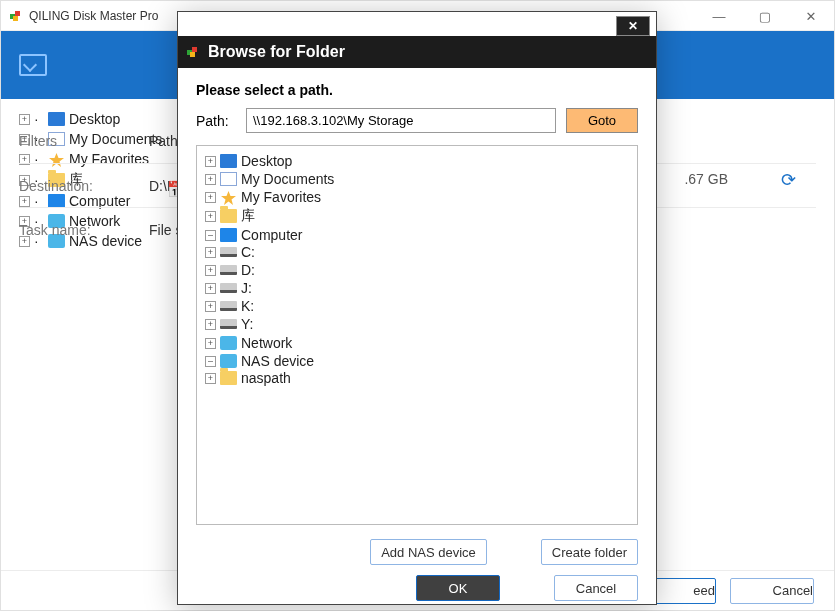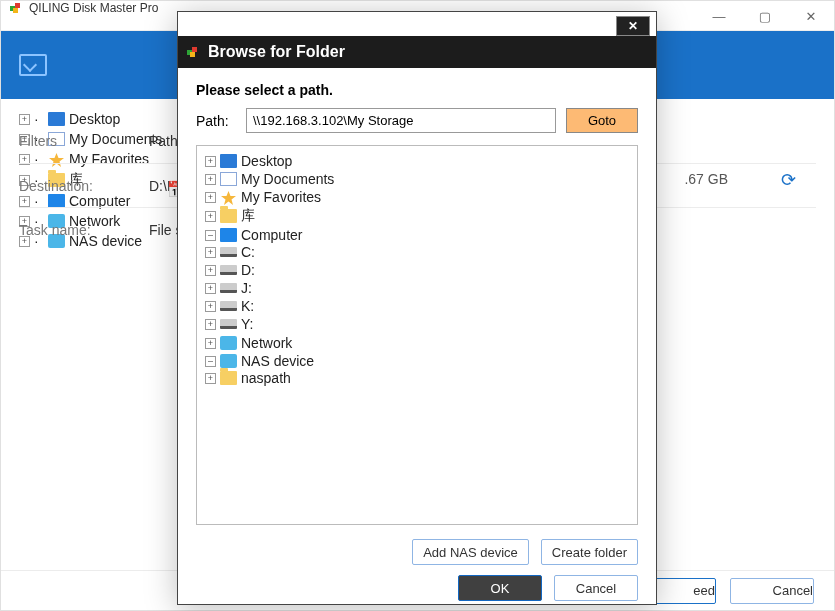--- a/index.html
+++ b/index.html
@@ -1,20 +1,20 @@
 <!DOCTYPE html>
 <html><head>
 <meta charset="utf-8">
 <style>
   * { box-sizing: border-box; margin: 0; padding: 0; font-family: "Segoe UI", Arial, sans-serif; }
   body { width: 835px; height: 611px; background: #fff; overflow: hidden; position: relative; }
 
   
   .main-window { position: absolute; inset: 0; border: 1px solid #e0e0e0; }
-  .main-titlebar { height: 30px; display: flex; align-items: flex-start; padding-left: 8px; gap: 6px; border-bottom: 1px solid #eee; }
+  .main-titlebar { height: 30px; display: flex; align-items: center; padding-left: 8px; gap: 6px; border-bottom: 1px solid #eee; }
   .main-titlebar .title { font-size: 12px; color: #333; }
   .main-controls { position: absolute; right: 0; top: 0; display: flex; }
   .main-controls div { width: 46px; height: 30px; display: flex; align-items: center; justify-content: center; font-size: 13px; color: #666; cursor: pointer; }
 
   .header-band { background: #1a71c8; color: #fff; height: 68px; display: flex; align-items: center; padding-left: 18px; gap: 18px; }
   .header-icon { width: 28px; height: 22px; border: 2px solid #8dc4ff; border-radius: 2px; position: relative; }
   .header-icon::after { content: ""; position: absolute; left: 4px; top: 4px; width: 8px; height: 8px; border-left: 2px solid #8dc4ff; border-bottom: 2px solid #8dc4ff; transform: rotate(-45deg); }
   .header-text .big { font-size: 19px; font-weight: 400; }
   .header-text .small { font-size: 13px; color: #cfe4fb; }
 
@@ -63,21 +63,21 @@
   .dlg-tree-box { border:1px solid #bbb; height:380px; padding:6px 8px; overflow:auto;}
 
   .dlg-tree ul { padding-left:0;}
   .dlg-tree li { list-style:none; font-size:14px; color:#222; padding:1px 0; white-space:nowrap;}
   .dlg-tree .node { display:flex; align-items:center; gap:4px; cursor:pointer;}
   .depth1 { padding-left:20px;}
   .ex2 { width:11px; height:11px; border:1px solid #9a9a9a; font-size:9px; line-height:9px; text-align:center; background:#fff; color:#555; cursor:pointer;}
 
   .dlg-actions1 { display:flex; justify-content:flex-end; gap:12px; margin-top:14px;}
   .dlg-actions2 { display:flex; justify-content:flex-end; gap:12px; margin-top:10px;}
-  .dbtn { min-width:84px; height:26px; font-size:13px; border:1px solid #8fb5e4; background:#fff; color:#333; border-radius:2px; cursor:pointer; padding:0 10px;}
+  .dbtn { min-width:84px; height:26px; font-size:13px; border:1px solid #8fb5e4; background:#fff; color:#333; border-radius:2px; cursor:pointer; padding:0 10px;margin-left:42px;}
   .dbtn-primary { background:#404040; color:#fff; border-color:#1267c2;}
 
   .cube { display:inline-block; width:14px; height:14px; position:relative; }
 
 </style>
 </head>
 <body>
 
 <div class="main-window">
 

